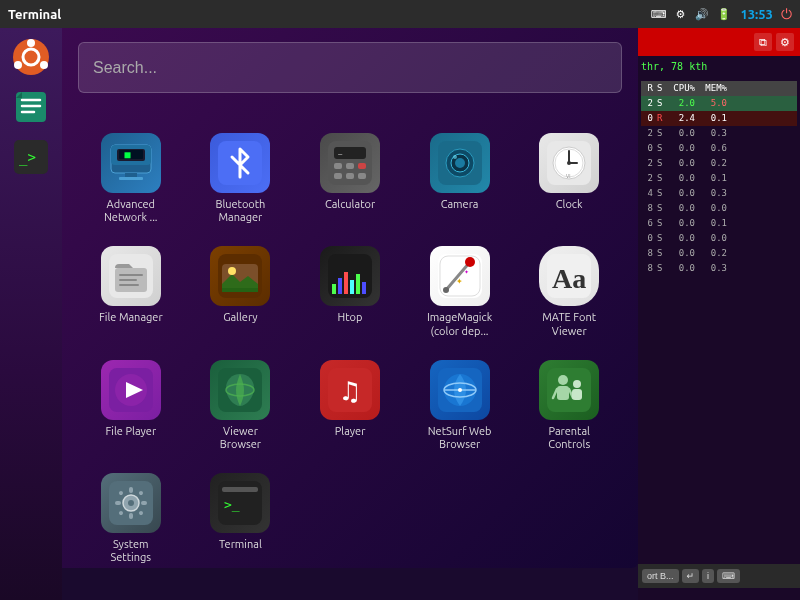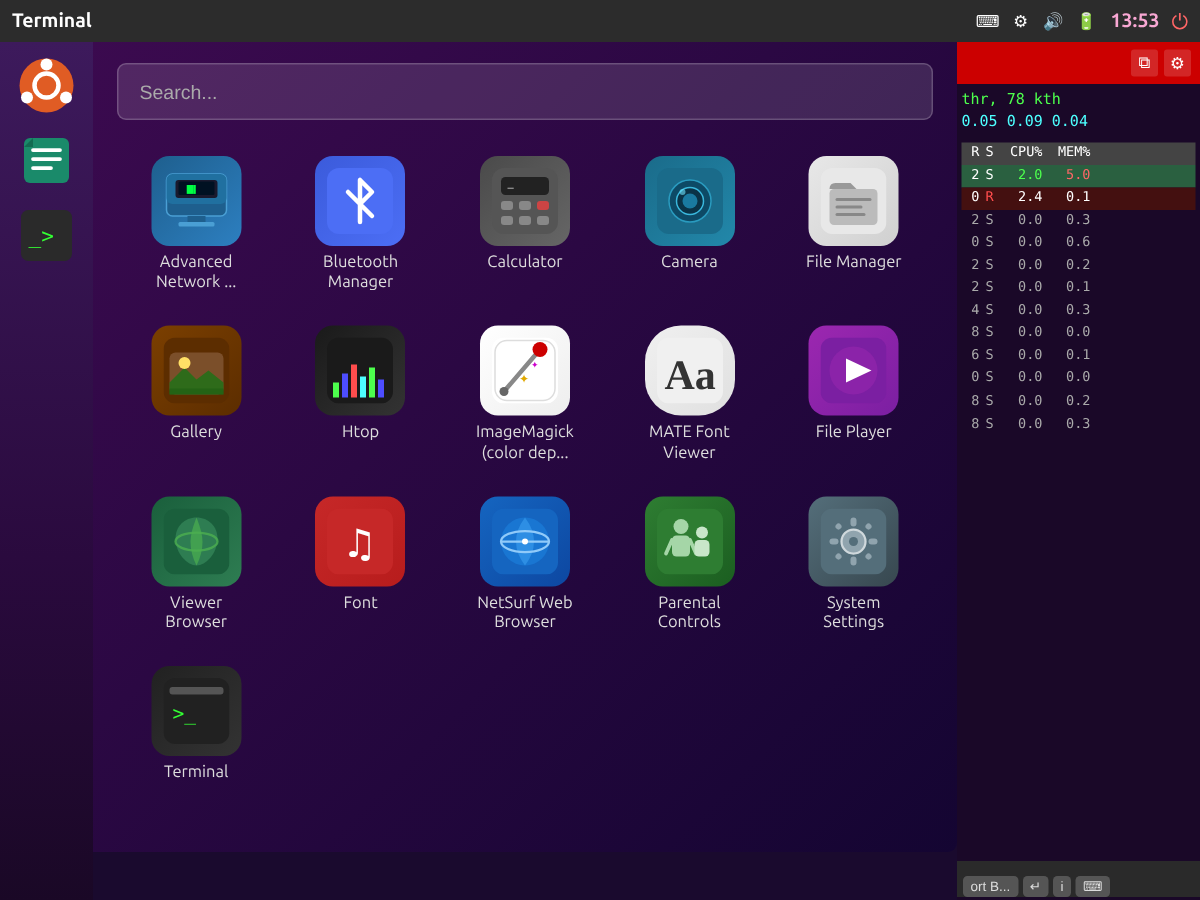--- a/index.html
+++ b/index.html
@@ -83,28 +83,28 @@
       left: 62px;
       width: 576px;
       height: 540px;
       background: linear-gradient(135deg, rgba(60,10,80,0.97) 0%, rgba(20,5,50,0.98) 100%);
       border-radius: 0 0 6px 0;
       padding: 14px 16px;
       z-index: 40;
     }
     .search-bar {
       width: 100%;
-      height: 38px;
+      height: 51px;
       background: rgba(255,255,255,0.12);
       border: 1px solid rgba(255,255,255,0.2);
       border-radius: 6px;
       color: #ccc;
-      font-size: 13px;
+      font-size: 16px;
       padding: 0 14px;
-      margin-bottom: 16px;
+      margin-bottom: 32px;
       outline: none;
     }
     .search-bar::placeholder { color: #aaa; }
 
     .apps-grid {
       display: grid;
       grid-template-columns: repeat(5, 1fr);
       gap: 8px 4px;
     }
     .app-item {
@@ -214,27 +214,27 @@
       color: #aaa;
     }
     .term-data-row.running { color: #fff; }
     .tc { width: 14px; text-align: right; padding: 1px 2px; flex-shrink:0; }
     .tc2 { width: 10px; padding: 1px 2px; flex-shrink:0; }
     .tc3 { width: 32px; text-align: right; padding: 1px 2px; flex-shrink:0; }
     .tc4 { width: 32px; text-align: right; padding: 1px 2px; flex-shrink:0; }
 
     .terminal-bottom-bar {
       position: absolute;
-      bottom: 2px;
+      bottom: 12px;
       left: 0;
       right: 0;
       height: 24px;
       background: #2a2a2a;
       display: flex;
-      align-items: flex-end;
+      align-items: center;
       padding: 0 4px;
       gap: 3px;
     }
     .term-bottom-btn {
       background: #555;
       color: #ddd;
       border: none;
       border-radius: 3px;
       padding: 2px 5px;
       font-size: 9px;
@@ -246,21 +246,21 @@
 
 <div class="taskbar">
   <span class="taskbar-title">Terminal</span>
   <div class="taskbar-right">
     <div class="taskbar-icons">
       <span class="taskbar-icon">⌨</span>
       <span class="taskbar-icon">⚙</span>
       <span class="taskbar-icon">🔊</span>
       <span class="taskbar-icon">🔋</span>
     </div>
-    <span style="font-size:13px;color:#f9a8d4;font-weight:bold;">13:53</span>
+    <span style="font-size:13px;color:#0ea5e9;font-weight:bold;">13:53</span>
     <span style="font-size:14px;color:#f66;">⏻</span>
   </div>
 </div>
 
 <div class="dock">
   <div class="dock-item">
     <svg width="40" height="40" viewBox="0 0 40 40">
       <circle cx="20" cy="20" r="18" fill="#e05c24"></circle>
       <circle cx="20" cy="20" r="8" fill="none" stroke="#fff" stroke-width="3"></circle>
       <circle cx="20" cy="6" r="4" fill="#fff"></circle>
@@ -337,20 +337,34 @@
           <rect width="44" height="44" rx="8" fill="#1a6b8a"></rect>
           <circle cx="22" cy="22" r="14" fill="#0d4a66" stroke="#2a9bbf" stroke-width="1"></circle>
           <circle cx="22" cy="22" r="9" fill="#0a3347" stroke="#3ab8dd" stroke-width="1"></circle>
           <circle cx="22" cy="22" r="5" fill="#1a7aa0"></circle>
           <circle cx="17" cy="16" r="2" fill="#6de4ff" opacity="0.6"></circle>
         </svg>
       </div>
       <span class="app-label">Camera</span>
     </div>
 
+    <div class="app-item">
+      <div class="app-icon icon-clock">
+        <svg width="44" height="44" viewBox="0 0 44 44">
+          <rect width="44" height="44" rx="8" fill="#e8e8e8"></rect>
+          <circle cx="22" cy="22" r="16" fill="#fff" stroke="#ccc" stroke-width="1"></circle>
+          <circle cx="22" cy="22" r="14" fill="#fff" stroke="#ddd" stroke-width="1"></circle>
+          <line x1="22" y1="22" x2="22" y2="10" stroke="#333" stroke-width="2" stroke-linecap="round"></line>
+          <line x1="22" y1="22" x2="30" y2="22" stroke="#333" stroke-width="2" stroke-linecap="round"></line>
+          <circle cx="22" cy="22" r="2" fill="#333"></circle>
+          <text x="19" y="37" font-size="5" fill="#888">VI</text>
+        </svg>
+      </div>
+      <span class="app-label">Clock</span>
+    </div>
 
     <div class="app-item">
       <div class="app-icon icon-filemanager">
         <svg width="44" height="44" viewBox="0 0 44 44">
           <rect width="44" height="44" rx="8" fill="#e8e8e8"></rect>
           <rect x="6" y="14" width="32" height="24" rx="3" fill="#bbb"></rect>
           <path d="M6 14 Q6 10 10 10 L20 10 L24 14 Z" fill="#999"></path>
           <rect x="10" y="20" width="24" height="2" rx="1" fill="#888"></rect>
           <rect x="10" y="25" width="18" height="2" rx="1" fill="#888"></rect>
           <rect x="10" y="30" width="20" height="2" rx="1" fill="#888"></rect>
@@ -437,21 +451,21 @@
       <span class="app-label">Viewer Browser</span>
     </div>
 
     <div class="app-item">
       <div class="app-icon icon-music">
         <svg width="44" height="44" viewBox="0 0 44 44">
           <rect width="44" height="44" rx="8" fill="#c62828"></rect>
           <text x="10" y="32" font-size="26" fill="#fff">♫</text>
         </svg>
       </div>
-      <span class="app-label">Font</span>
+      <span class="app-label">Player</span>
     </div>
 
     <div class="app-item">
       <div class="app-icon icon-netsurf">
         <svg width="44" height="44" viewBox="0 0 44 44">
           <rect width="44" height="44" rx="8" fill="#1565c0"></rect>
           <circle cx="22" cy="22" r="16" fill="#1976d2"></circle>
           <path d="M22 6 Q28 14 28 22 Q28 30 22 38 Q16 30 16 22 Q16 14 22 6 Z" fill="#42a5f5" opacity="0.5"></path>
           <ellipse cx="22" cy="22" rx="16" ry="7" fill="none" stroke="#90caf9" stroke-width="1.5"></ellipse>
           <line x1="6" y1="22" x2="38" y2="22" stroke="#90caf9" stroke-width="1.5"></line>
@@ -512,21 +526,20 @@
   </div>
 </div>
 
 <div class="terminal-panel">
   <div class="terminal-top-bar">
     <button class="term-btn">⧉</button>
     <button class="term-btn">⚙</button>
   </div>
   <div class="terminal-content">
     <div><span class="term-green">thr, 78 kth</span></div>
-    <div><span class="term-cyan">0.05 0.09 0.04</span></div>
     <div style="margin-top:6px;">
       <div class="term-header-row">
         <span class="tc">R</span>
           <span class="tc2"> S</span>
           <span class="tc3"> CPU%</span>
           <span class="tc4">MEM%</span>
       </div>
       <div class="term-data-row" style="background:#2a6040;">
         <span class="tc term-white">2</span>
           <span class="tc2 term-white"> S</span>

